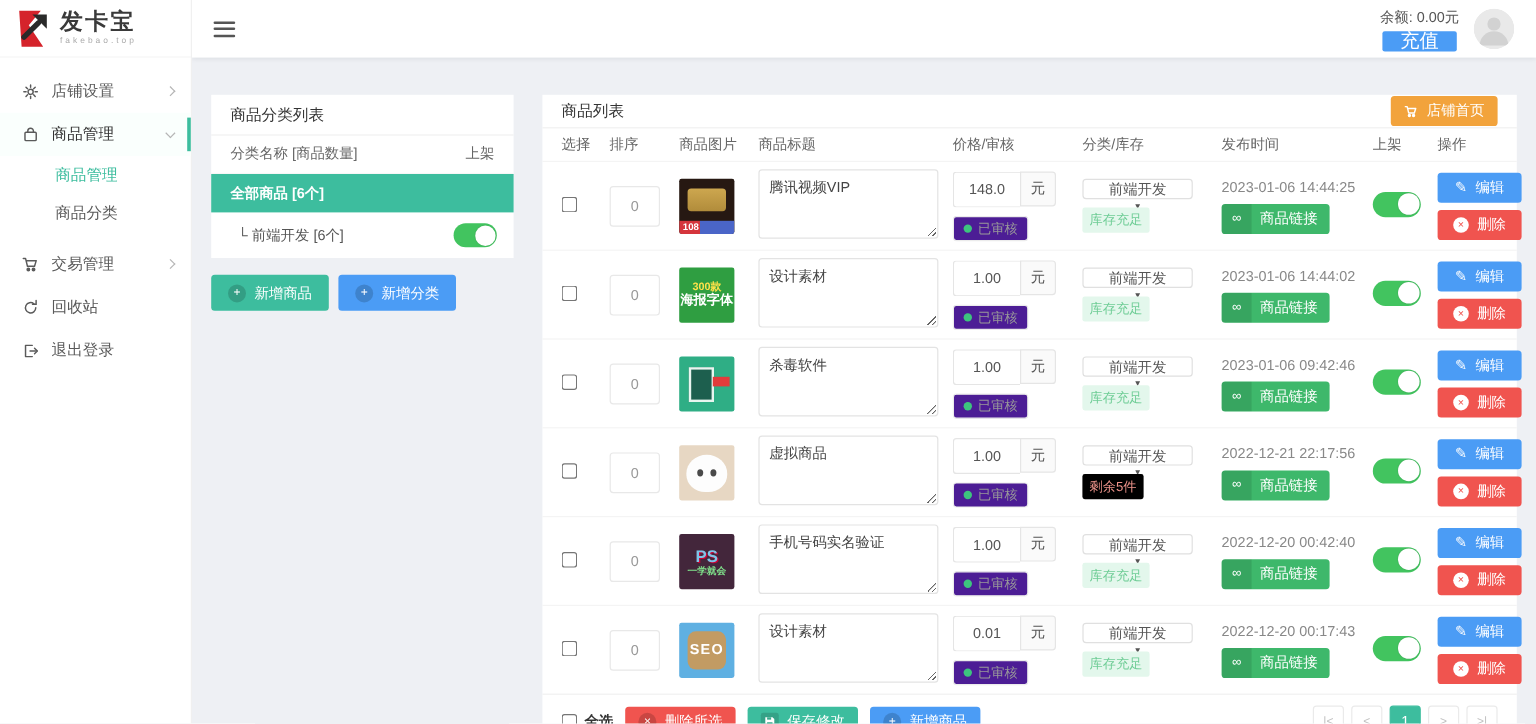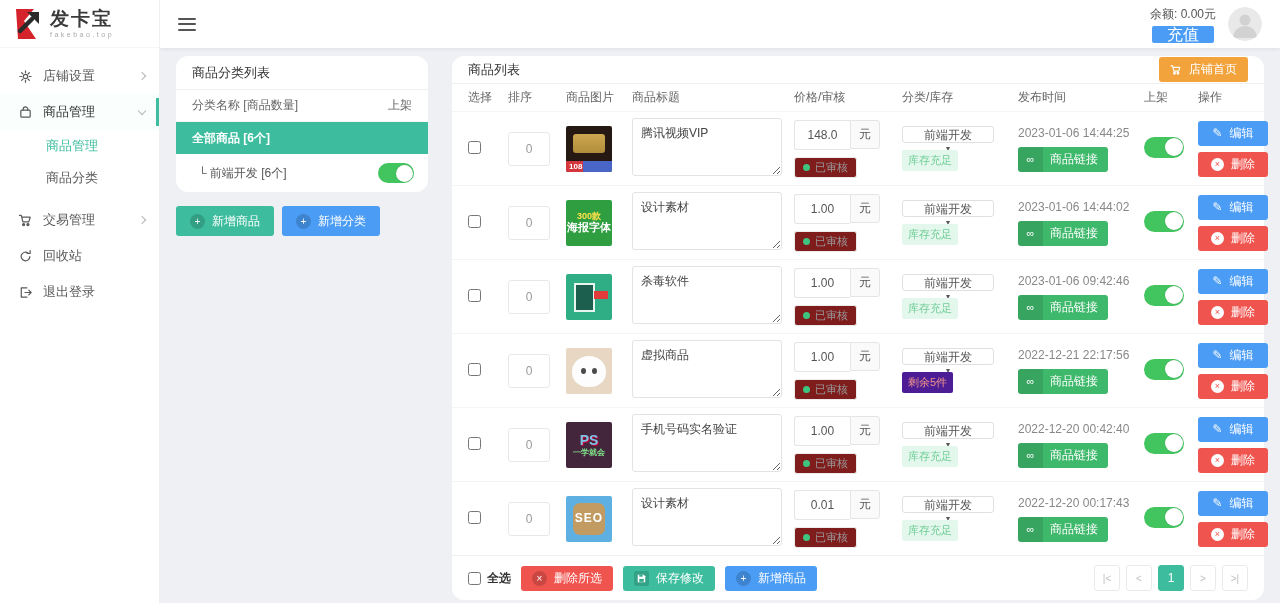--- a/index.html
+++ b/index.html
@@ -30,21 +30,21 @@
   .hamburger { width:18px; cursor:pointer; }
   .hamburger span { display:block; height:2px; background:#555; margin:3.5px 0; border-radius:1px; }
   .top-right { margin-left:auto; display:flex; align-items:center; gap:12px; }
   .balance-block { display:flex; flex-direction:column; align-items:center; gap:3px; }
   .balance-text { font-size:12px; color:#555; }
   .recharge-btn { background:#4b9cf5; color:#fff; border:none; font-size:16px; width:62px; height:17px; border-radius:2px; cursor:pointer; line-height:17px; }
   .avatar { width:34px; height:34px; border-radius:50%; overflow:hidden; cursor:pointer; }
 
   
   .content { flex:1; display:flex; gap:24px; padding:8px 16px 0 16px; overflow:hidden; }
-  .card { background:#fff; border-radius:12px; }
+  .card { background:#fff; border-radius:0;margin-top:23px; }
   .card-title { height:34px; display:flex; align-items:center; justify-content:space-between; padding:0 16px; font-size:13px; color:#333; border-bottom:1px solid #f0f0f0; }
 
   
   .left-col { width:252px; flex-shrink:0; }
   .cat-header { height:32px; display:flex; align-items:center; justify-content:space-between; padding:0 16px; color:#666; border-bottom:1px solid #f7f7f7; }
   .cat-all { height:32px; display:flex; align-items:center; padding:0 16px; background:#3dbd9e; color:#fff; font-weight:bold; cursor:pointer; }
   .cat-sub { height:38px; display:flex; align-items:center; justify-content:space-between; padding:0 14px 0 22px; color:#555; cursor:pointer; }
   .left-actions { margin-top:14px; display:flex; gap:8px; }
 
   
@@ -63,26 +63,26 @@
   .right-col { flex:1; display:flex; flex-direction:column; min-width:0; height:544px; }
   .thead { display:grid; grid-template-columns:40px 58px 66px 162px 108px 116px 126px 54px 1fr; align-items:center; height:32px; padding:0 8px 0 16px; color:#666; }
   .trow  { display:grid; grid-template-columns:40px 58px 66px 162px 108px 116px 126px 54px 1fr; align-items:center; min-height:71px; padding:6px 8px 6px 16px; border-top:1px solid #f4f4f4; }
   .stack { display:flex; flex-direction:column; gap:7px; align-items:flex-start; }
   input[type=checkbox] { width:13px; height:13px; accent-color:#999; }
   .sort-input { width:42px; height:34px; border:1px solid #e8e8e8; border-radius:3px; text-align:center; color:#999; font-size:12px; font-family:inherit; }
   .title-input { width:150px; height:58px; border:1px solid #e3e3e3; border-radius:3px; padding:6px 8px; font-size:12px; color:#444; font-family:inherit; resize:both; }
   .input-group { display:flex; }
   .price-input { width:56px; height:30px; border:1px solid #e5e5e5; border-right:none; border-radius:3px 0 0 3px; text-align:center; color:#555; font-size:12px; font-family:inherit; }
   .suffix { width:30px; height:29px; border:1px solid #e5e5e5; border-radius:0 3px 3px 0; background:#fafafa; display:flex; align-items:center; justify-content:center; color:#555; }
-  .audit-badge { display:inline-flex; align-items:center; gap:5px; height:21px; padding:0 8px; border:1px solid #ececec; border-radius:3px; color:#999; font-size:11px; background:#7f1d1d; }
+  .audit-badge { display:inline-flex; align-items:center; gap:5px; height:21px; padding:0 8px; border:1px solid #ececec; border-radius:3px; color:#999; font-size:11px; background:#4c1d95; }
   .dot { width:7px; height:7px; border-radius:50%; background:#3dc47e; }
   .select { width:92px; height:17px; border:1px solid #e0e0e0; border-radius:3px; display:flex; align-items:center; justify-content:space-between; padding:0 8px; color:#555; cursor:pointer; background:#fff;flex-direction:column; }
   .caret { font-size:8px; color:#555; }
   .stock-badge { background:#e3f7ec; color:#6fcd96; font-size:11px; padding:3px 6px; border-radius:2px; }
-  .stock-badge.low { background:#4c1d95; color:#f0958c;text-align:right; }
+  .stock-badge.low { background:#000000; color:#f0958c;text-align:right; }
   .time { color:#888; }
   .btn-link { height:25px; padding:0 10px 0 0; overflow:hidden; }
   .btn-link .ico { width:25px; height:25px; background:rgba(0,0,0,.1); display:flex; align-items:center; justify-content:center; font-size:11px; }
   .toggle { width:40px; height:21px; border-radius:11px; background:#42c45f; position:relative; display:inline-block; cursor:pointer; flex-shrink:0; }
   .toggle::after { content:''; position:absolute; right:1.5px; top:1.5px; width:18px; height:18px; background:#fff; border-radius:50%; box-shadow:0 0 1px rgba(0,0,0,.25); }
   .toggle.small { width:36px; height:20px; }
   .toggle.small::after { width:17px; height:17px; }
   .btn-op { width:70px; height:25px; }
   .circle-x { width:13px; height:13px; border-radius:50%; background:#fff; color:#f0544f; font-size:9px; line-height:13px; text-align:center; flex-shrink:0; }
 

